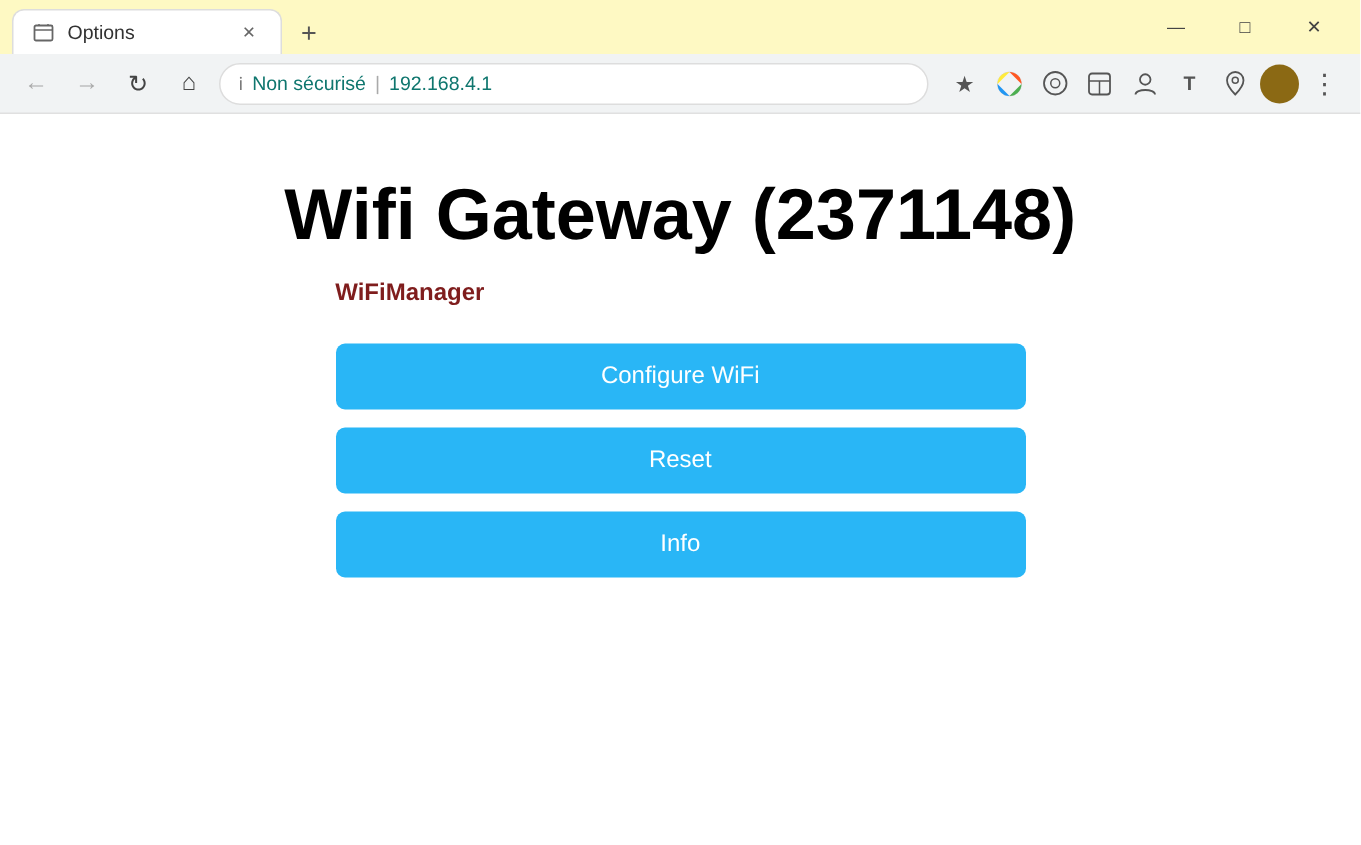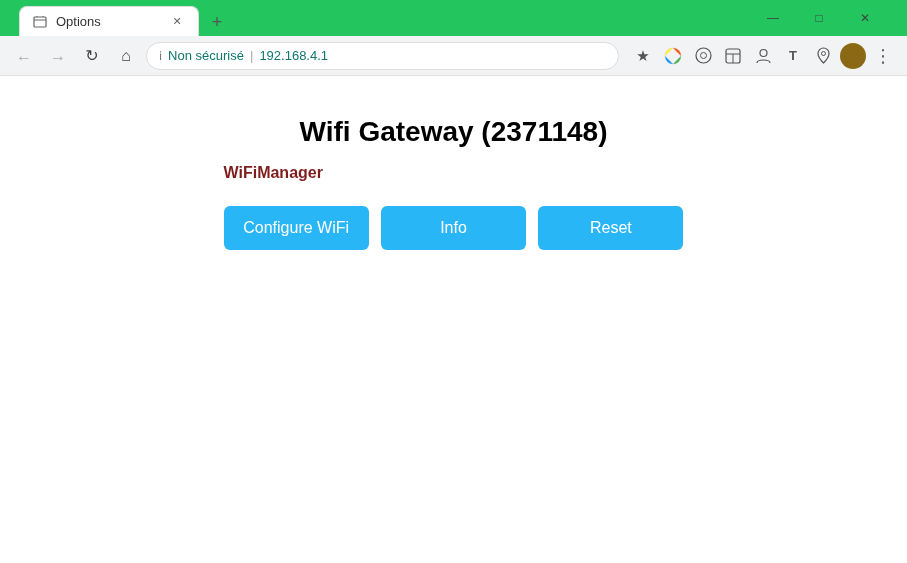--- a/index.html
+++ b/index.html
@@ -1,22 +1,22 @@
 <!DOCTYPE html>
 <html><head>
   <meta charset="utf-8">
   <style>
     * { margin: 0; padding: 0; box-sizing: border-box; }
     body { font-family: Arial, sans-serif; background: #fff; width: 907px; height: 563px; overflow: hidden; }
     .tab-bar {
       display: flex;
       align-items: flex-end;
-      background: #22c55e;
+      background: #fef9c3;
       height: 36px;
-      padding: 0 19px;
+      padding: 0 8px;
     }
     .tab {
       display: flex;
       align-items: center;
       background: #fff;
       border-radius: 8px 8px 0 0;
       padding: 0 12px;
       height: 30px;
       font-size: 13px;
       color: #333;
@@ -147,36 +147,37 @@
     
     .page-content {
       background: #fff;
       display: flex;
       flex-direction: column;
       align-items: center;
       padding: 40px 20px;
       height: calc(563px - 36px - 40px);
     }
     .page-title {
-      font-size: 28px;
+      font-size: 48px;
       font-weight: bold;
       color: #000;
       margin-bottom: 16px;
       text-align: center;
     }
     .page-subtitle {
       font-size: 16px;
       font-weight: bold;
       color: #7f1d1d;
       margin-bottom: 24px;
       align-self: flex-start;
       margin-left: calc(50% - 230px);
     }
     .btn-group {
       display: flex;
+      flex-direction: column;
       gap: 12px;
       width: 460px;
     }
     .wifi-btn {
       background: #29b6f6;
       color: #fff;
       border: none;
       border-radius: 6px;
       height: 44px;
       font-size: 16px;
@@ -269,16 +270,16 @@
     </div>
     <div class="toolbar-icon" style="font-size:18px;">⋮</div>
   </div>
 </div>
 
 <div class="page-content">
   <h1 class="page-title">Wifi Gateway (2371148)</h1>
   <div class="page-subtitle">WiFiManager</div>
   <div class="btn-group">
     <button class="wifi-btn">Configure WiFi</button>
+    <button class="wifi-btn">Reset</button>
     <button class="wifi-btn">Info</button>
-    <button class="wifi-btn">Reset</button>
   </div>
 </div>
 
 </body></html>

